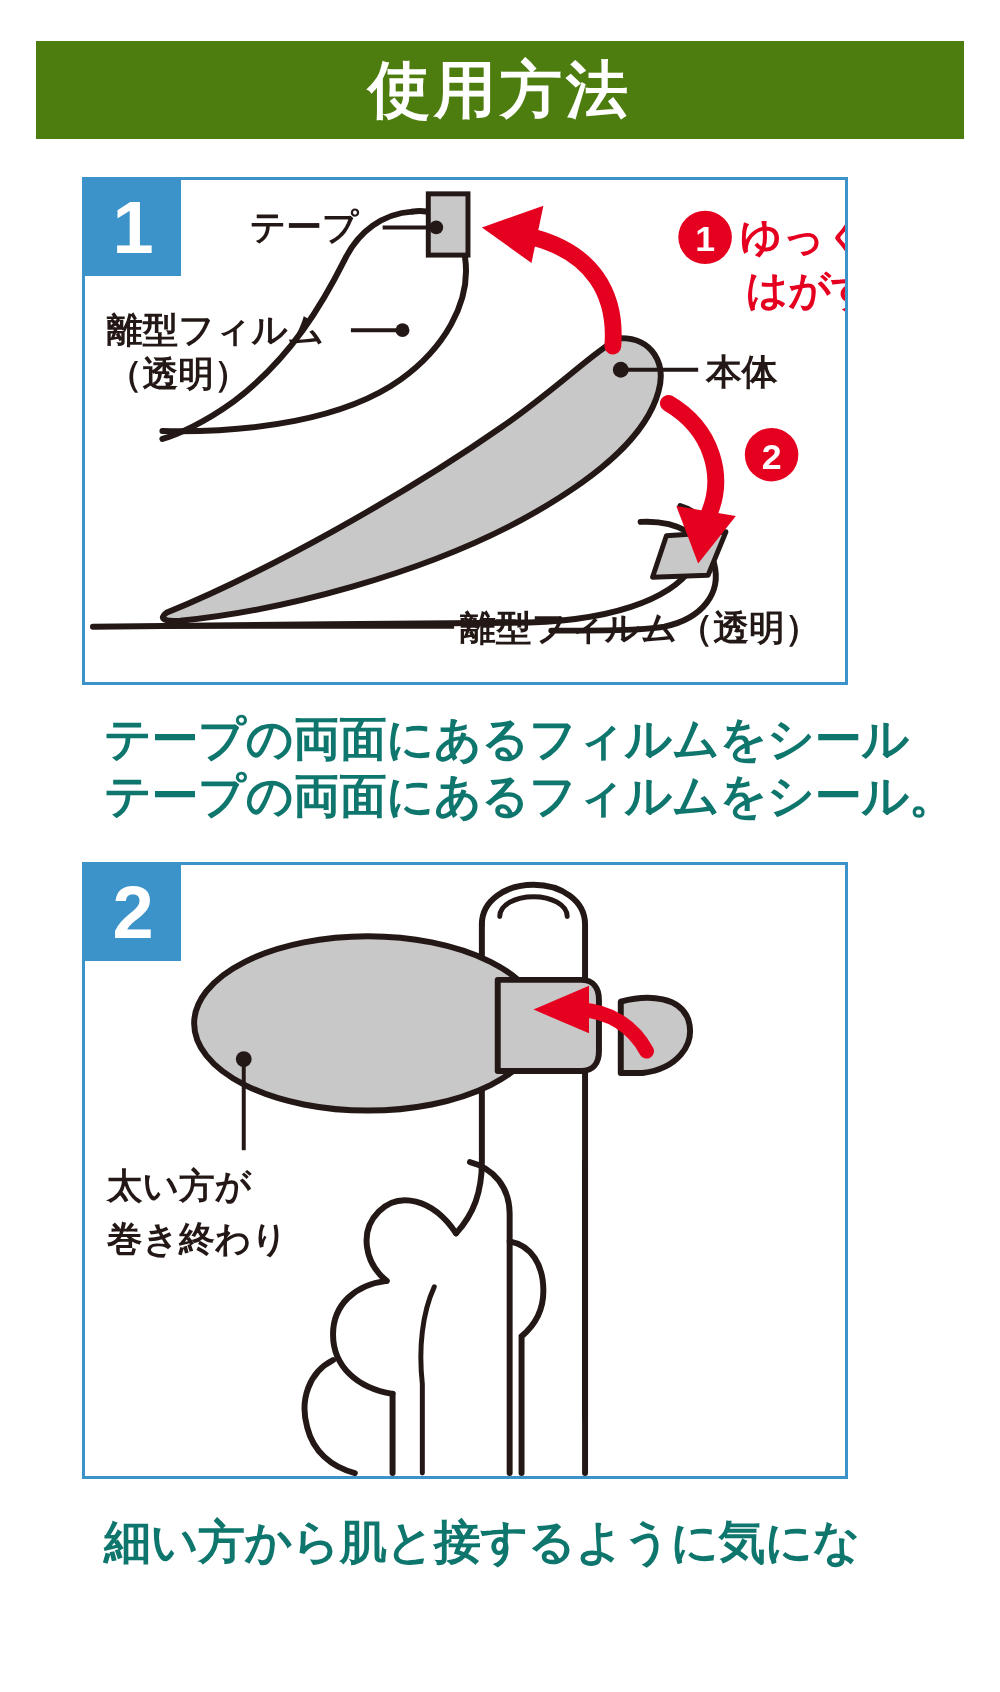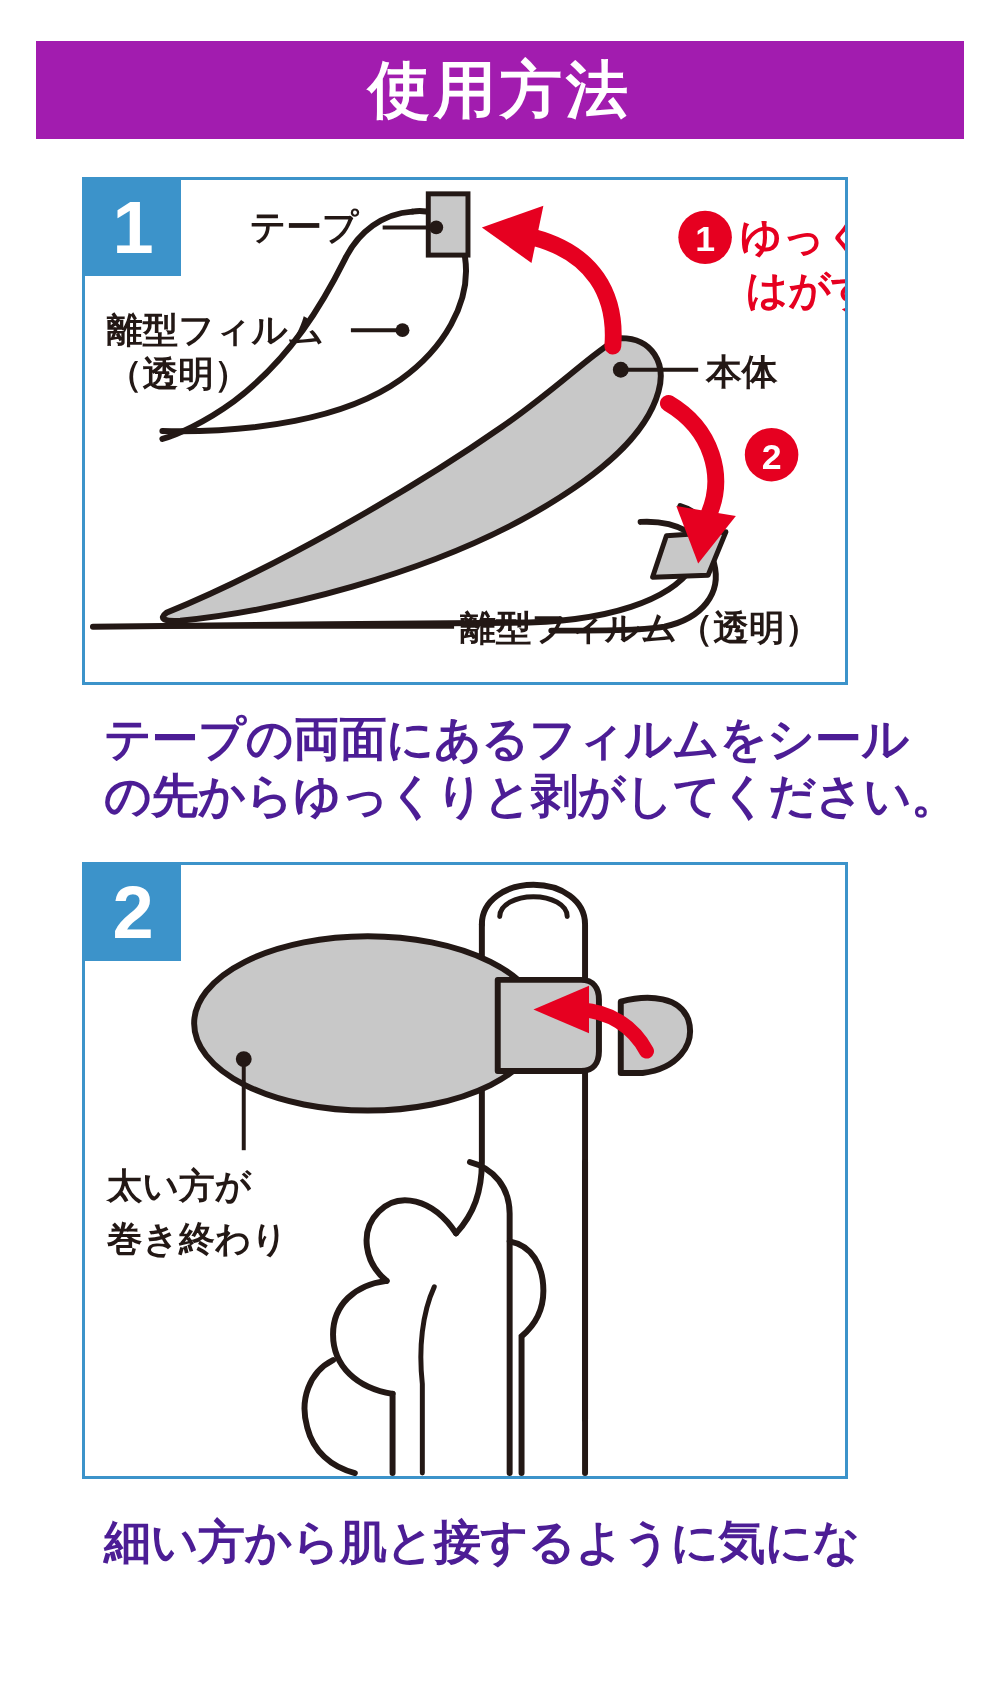--- a/index.html
+++ b/index.html
@@ -15,21 +15,21 @@
     overflow: hidden;
   }
 
   
   #header-band {
     position: absolute;
     left: 36px;
     top: 41px;
     width: 928px;
     height: 98px;
-    background: #a21caf;
+    background: #4d7c0f;
     display: flex;
     align-items: center;
     justify-content: center;
   }
   #header-title {
     color: #ffffff;
     font-size: 62px;
     font-weight: bold;
     letter-spacing: 4px;
     line-height: 1;
@@ -71,21 +71,21 @@
     width: 100%;
     height: 100%;
     display: block;
   }
 
   
   .caption {
     position: absolute;
     left: 104px;
     width: 800px;
-    color: #4c1d95;
+    color: #0f766e;
     font-size: 47px;
     line-height: 1.22;
     font-weight: bold;
     letter-spacing: -0.5px;
   }
   #caption-1 { top: 710px; }
   #caption-2 { top: 1513px; }
   .caption-line { display: block; white-space: pre; }
 
   
@@ -193,21 +193,21 @@
       <circle cx="692" cy="278" r="27" fill="#e60020"></circle>
       <text class="badge-num" x="692" y="292">2</text>
     </g>
   </svg>
 
   <div class="panel-badge">1</div>
 </div>
 
 <div class="caption" id="caption-1">
   <span class="caption-line">テープの両面にあるフィルムをシール</span>
-  <span class="caption-line">の先からゆっくりと剥がしてください。</span>
+  <span class="caption-line">テープの両面にあるフィルムをシール。</span>
 </div>
 
 <div class="panel-frame" id="panel-2-frame">
 
   <svg class="panel-svg" viewBox="0 0 766 617" preserveAspectRatio="none">
 
     <g>
       <path d="M 400 60 C 400 36 424 20 452 20 C 480 20 504 36 504 60
                L 504 560" fill="none" stroke="#231815" stroke-width="6" stroke-linecap="round"></path>
       <path d="M 400 60 L 400 300 C 400 330 392 352 374 372" fill="none" stroke="#231815" stroke-width="6" stroke-linecap="round"></path>

